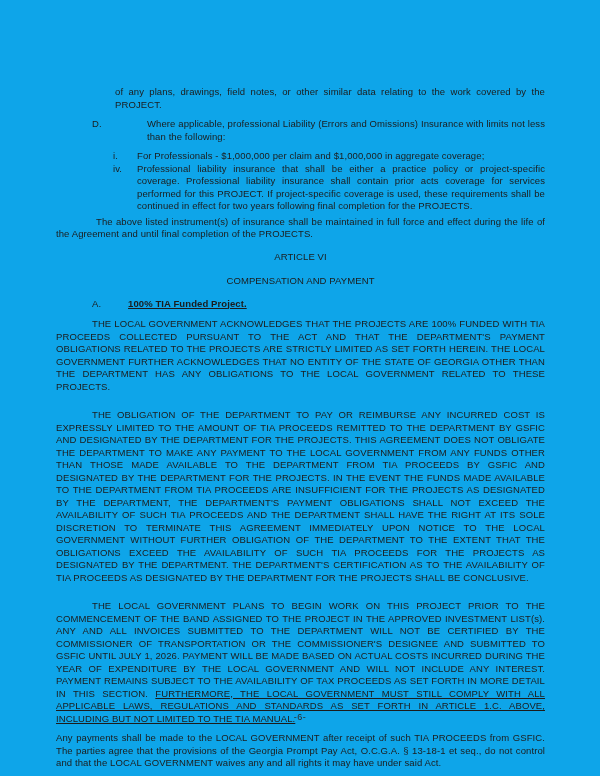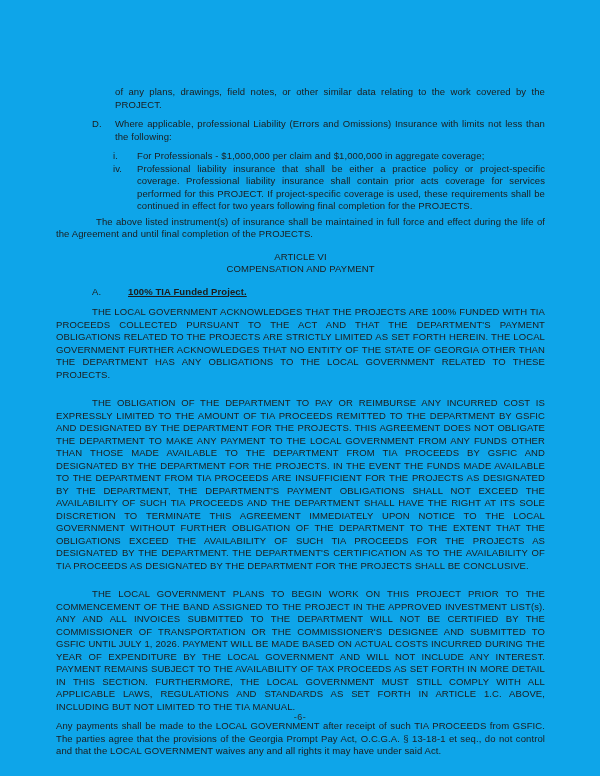--- a/index.html
+++ b/index.html
@@ -23,32 +23,32 @@
     line-height: 12.5px;
     letter-spacing: 0.1px;
   }
   p { margin: 0; }
   .just { text-align: justify; }
   
   .sub-indent { margin-left: 59px; }
   .row { display: flex; align-items: flex-start; }
   .d-row { margin-left: 36px; }
   .d-label { flex: none; width: 23px; }
-  .d-text { flex: 1; text-align: justify; }
+  .d-text { flex: 1; text-align: justify; margin-left: 32px; }
   .limits { margin-left: 57px; margin-top: 7px; }
   .limit-label { flex: none; width: 24px; }
   .limit-text { flex: 1; text-align: justify; }
   .maintain { margin-top: 3px; text-indent: 40px; }
   .article-head { margin-top: 10px; text-align: center; font-weight: normal; }
   .section-a { margin-left: 36px; margin-top: 10px; }
   .a-label { flex: none; width: 36px; }
   .a-title { font-weight: bold; text-decoration: underline; }
   .body-para { margin-top: 16px; text-indent: 36px; }
   .no-indent { text-indent: 0; margin-top: 7px; }
-  .u { }
+  .u { text-decoration: underline; }
   .it { }
   .footer {
     position: absolute;
     left: 0; top: 712px; width: 600px;
     text-align: center;
     font-size: 9px; color: #2a2a2a;
     letter-spacing: 0.5px;
   }
 </style>
 </head>
@@ -71,21 +71,21 @@
       </div>
       <div class="row">
         <span class="limit-label">iv.</span>
         <span class="limit-text">Professional liability insurance that shall be either a practice policy or project-specific coverage.  Professional liability insurance shall contain prior acts coverage for services performed for this PROJECT. If project-specific coverage is used, these requirements shall be continued in effect for two years following final completion for the PROJECTS.</span>
       </div>
     </div>
 
     <p class="maintain just">The above listed instrument(s) of insurance shall be maintained in full force and effect during the life of the Agreement and until final completion of the PROJECTS.</p>
 
     <p class="article-head">ARTICLE VI</p>
-    <p class="article-head" style="margin-top:0;">COMPENSATION AND PAYMENT</p>
+    <p class="article-head" style="margin-top:12px;">COMPENSATION AND PAYMENT</p>
 
     <div class="row section-a">
       <span class="a-label">A.</span>
       <span class="a-title">100% TIA Funded Project.</span>
     </div>
 
     <p class="body-para just" style="margin-top:8px;">THE LOCAL GOVERNMENT ACKNOWLEDGES THAT THE PROJECTS ARE 100% FUNDED WITH TIA PROCEEDS COLLECTED PURSUANT TO THE ACT AND THAT THE DEPARTMENT'S PAYMENT OBLIGATIONS RELATED TO THE PROJECTS ARE STRICTLY LIMITED AS SET FORTH HEREIN. THE LOCAL GOVERNMENT FURTHER ACKNOWLEDGES THAT NO ENTITY OF THE STATE OF GEORGIA OTHER THAN THE DEPARTMENT HAS ANY OBLIGATIONS TO THE LOCAL GOVERNMENT RELATED TO THESE PROJECTS.</p>
 
     <p class="body-para just">THE OBLIGATION OF THE DEPARTMENT TO PAY OR REIMBURSE ANY INCURRED COST IS EXPRESSLY LIMITED TO THE AMOUNT OF TIA PROCEEDS REMITTED TO THE DEPARTMENT BY GSFIC AND DESIGNATED BY THE DEPARTMENT FOR THE PROJECTS.  THIS AGREEMENT DOES NOT OBLIGATE THE DEPARTMENT TO MAKE ANY PAYMENT TO THE LOCAL GOVERNMENT FROM ANY FUNDS OTHER THAN THOSE MADE AVAILABLE TO THE DEPARTMENT FROM TIA PROCEEDS BY GSFIC AND DESIGNATED BY THE DEPARTMENT FOR THE PROJECTS. IN THE EVENT THE FUNDS MADE AVAILABLE TO THE DEPARTMENT FROM TIA PROCEEDS ARE INSUFFICIENT FOR THE PROJECTS AS DESIGNATED BY THE DEPARTMENT, THE DEPARTMENT'S PAYMENT OBLIGATIONS SHALL NOT EXCEED THE AVAILABILITY OF SUCH TIA PROCEEDS AND THE DEPARTMENT SHALL HAVE THE RIGHT AT ITS SOLE DISCRETION TO TERMINATE THIS AGREEMENT IMMEDIATELY UPON NOTICE TO THE LOCAL GOVERNMENT WITHOUT FURTHER OBLIGATION OF THE DEPARTMENT TO THE EXTENT THAT THE OBLIGATIONS EXCEED THE AVAILABILITY OF SUCH TIA PROCEEDS FOR THE PROJECTS AS DESIGNATED BY THE DEPARTMENT. THE DEPARTMENT'S CERTIFICATION AS TO THE AVAILABILITY OF TIA PROCEEDS AS DESIGNATED BY THE DEPARTMENT FOR THE PROJECTS SHALL BE CONCLUSIVE.</p>
 

